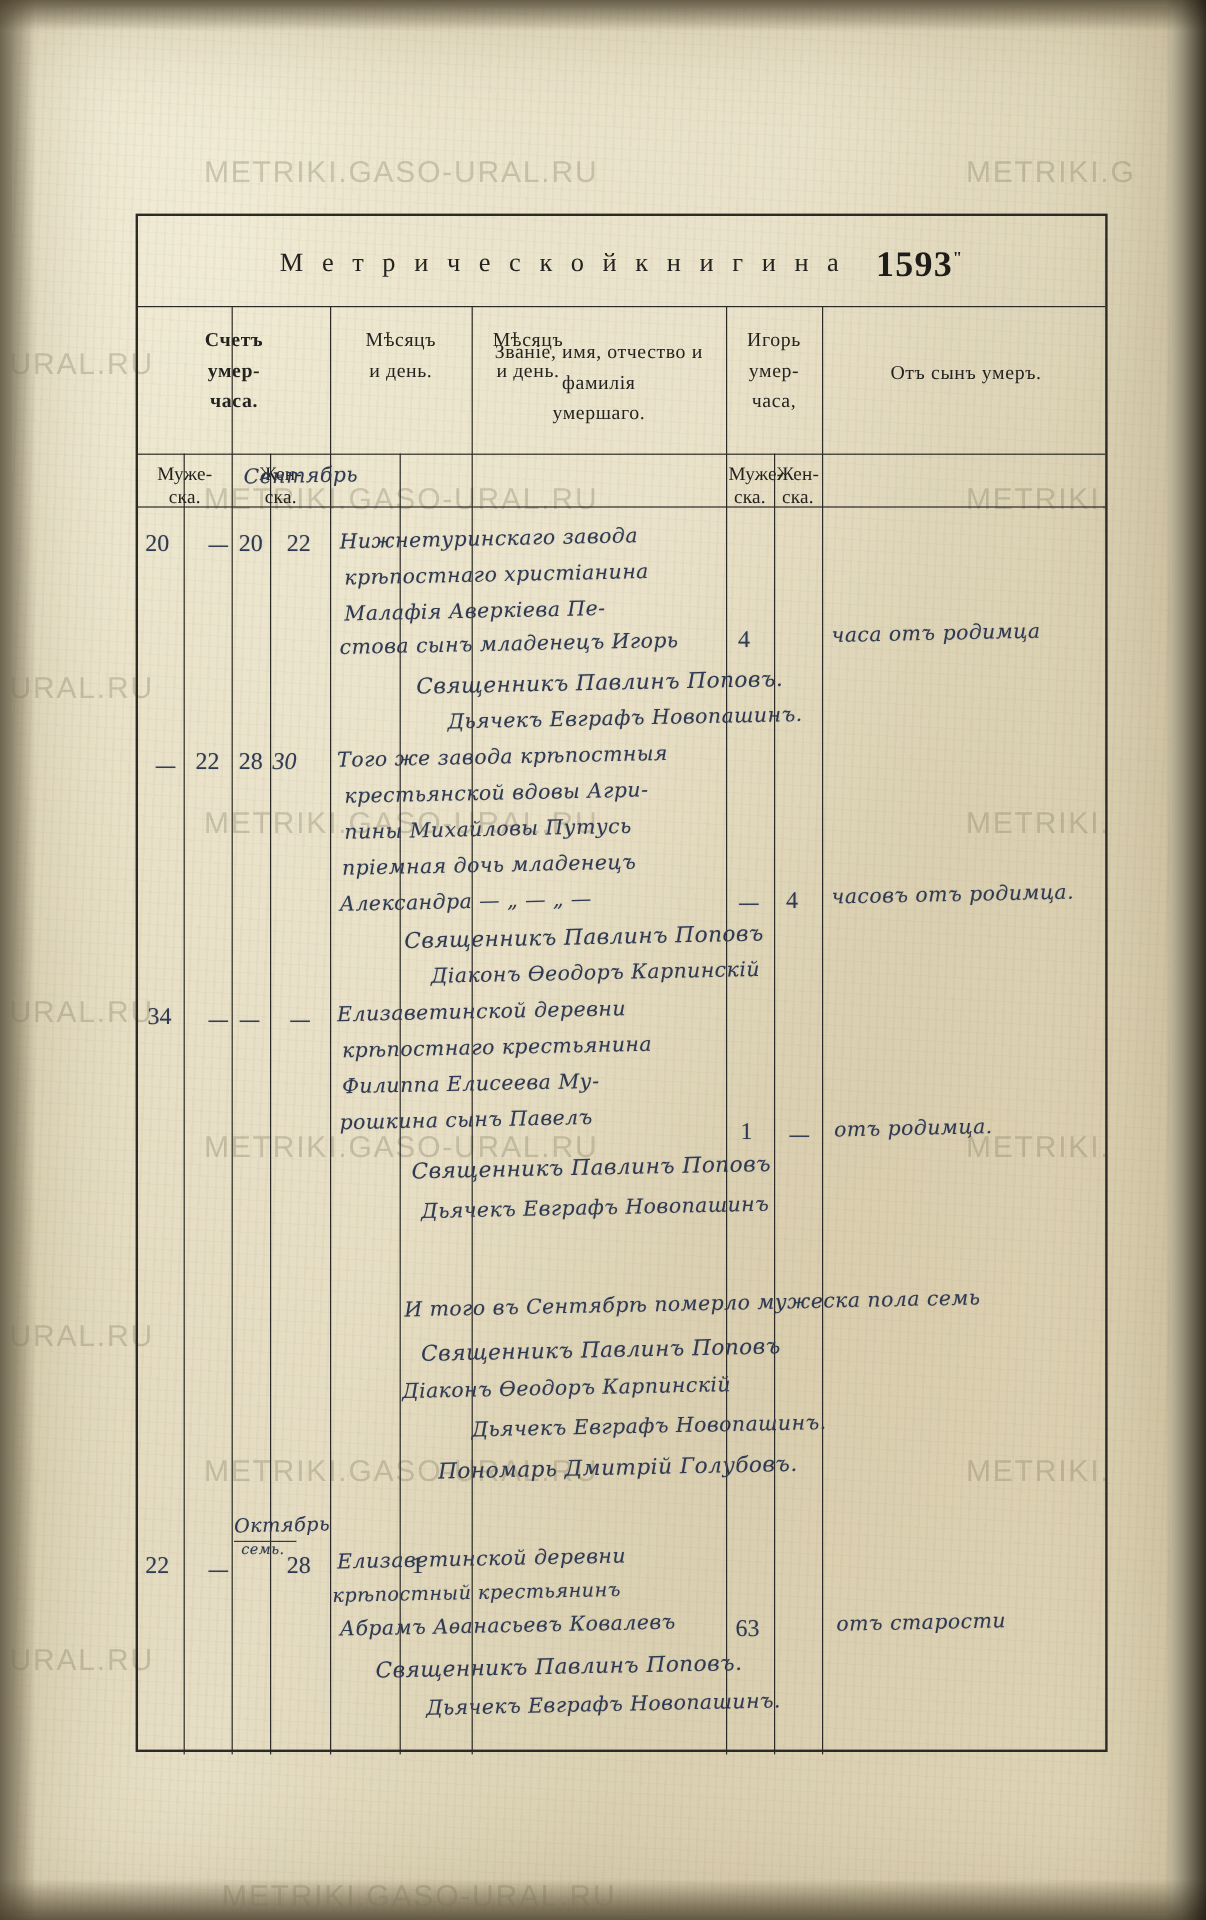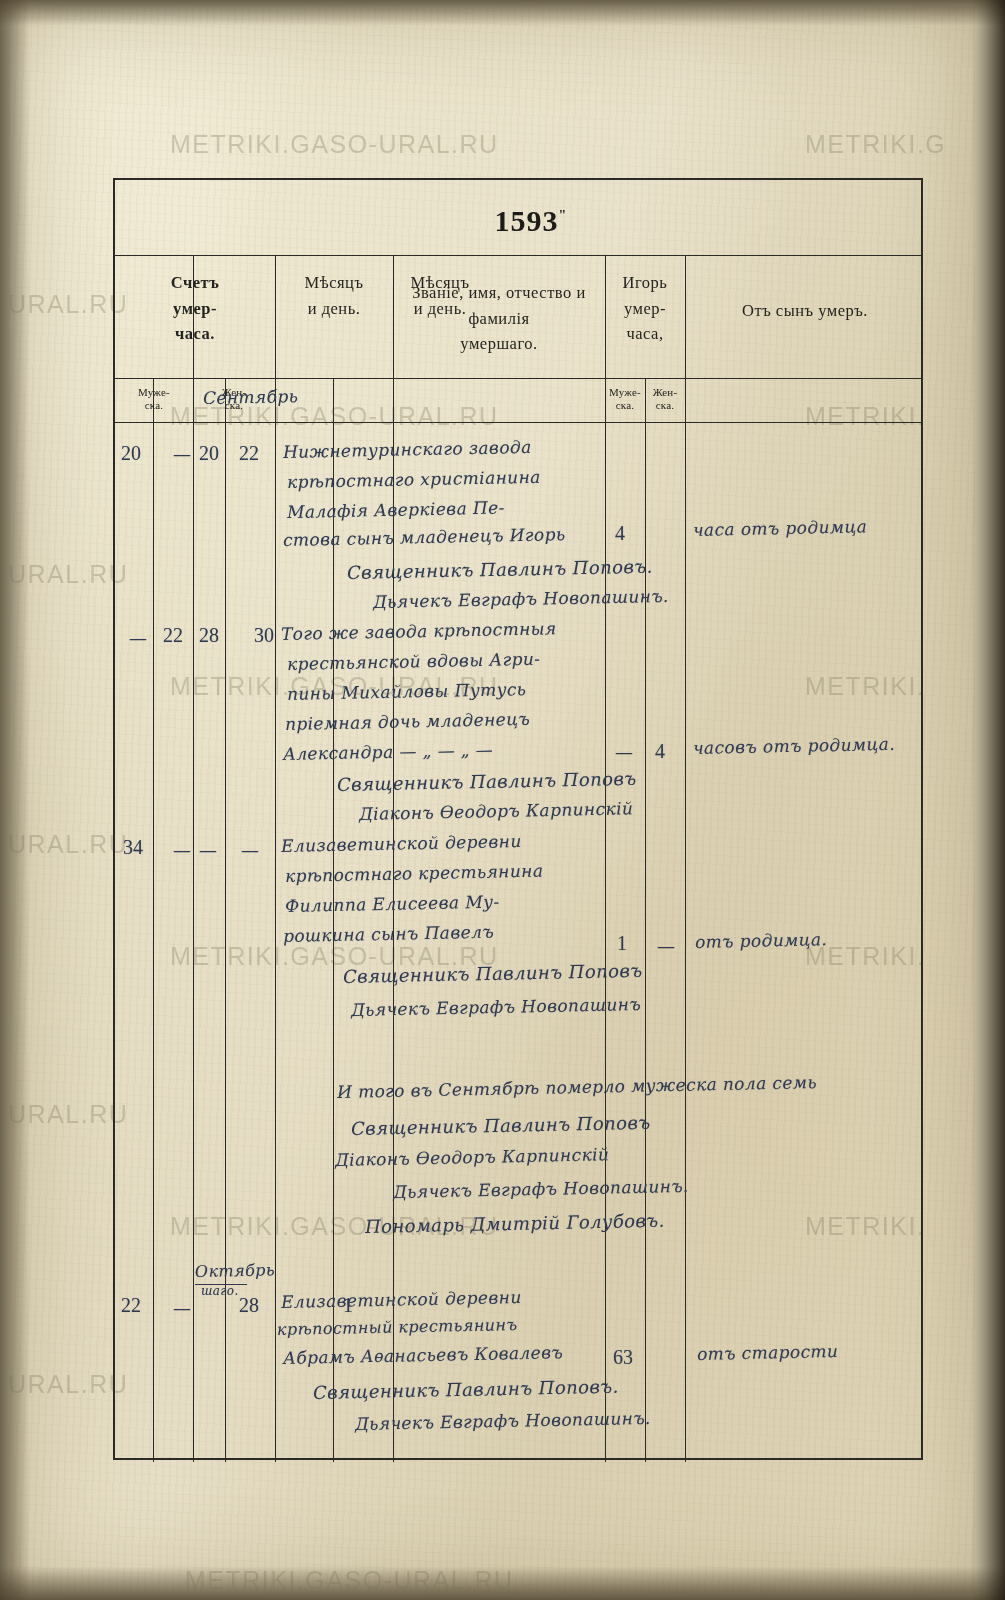--- a/index.html
+++ b/index.html
@@ -129,21 +129,21 @@
     text-align: center;
     font-size: 16.5px;
     line-height: 1.55;
     letter-spacing: 0.5px;
   }
   .subhdr {
     position: absolute;
     font-family: "Liberation Serif", serif;
     color: #24231f;
     text-align: center;
-    font-size: 11px;
+    font-size: 16px;
     line-height: 1.2;
     letter-spacing: 0.2px;
   }
 
   
   .ink {
     position: absolute;
     color: #2f3a52;
     font-family: "DejaVu Serif", serif;
     font-style: italic;
@@ -201,20 +201,21 @@
 
     <div class="vline" style="left:78px;  top:75px;  height:1207px;"></div>
     <div class="vline" style="left:38px;  top:198px; height:1084px;"></div>
     <div class="vline" style="left:160px; top:75px;  height:1207px;"></div>
     <div class="vline" style="left:110px; top:198px; height:1084px;"></div>
     <div class="vline" style="left:490px; top:75px;  height:1207px;"></div>
     <div class="vline" style="left:530px; top:198px; height:1084px;"></div>
     <div class="vline" style="left:570px; top:75px;  height:1207px;"></div>
 
     <div class="title-row">
+      <span class="title-text">М е т р и ч е с к о й   к н и г и   н а</span>
       <span class="title-year"><span>1593</span><sup>"</sup></span>
     </div>
 
     <div class="hdr" style="left:2px; top:90px; width:156px;font-weight:bold;">
       <div>Счетъ</div>
       <div>умер-</div>
       <div>часа.</div>
     </div>
     <div class="hdr" style="left:162px; top:90px; width:326px;">
       <div>Мѣсяцъ</div>
@@ -263,21 +264,21 @@
     <div class="ink rot" style="left:168px; top:350px;">стова сынъ младенецъ Игорь</div>
     <div class="ink rot" style="left:232px; top:382px; font-size:18px;">Священникъ Павлинъ Поповъ.</div>
     <div class="ink rot" style="left:258px; top:412px; font-size:17px;">Дьячекъ Евграфъ Новопашинъ.</div>
 
     <div class="ink num" style="left:500px; top:342px;">4</div>
     <div class="ink rot" style="left:578px; top:340px;">часа отъ родимца</div>
 
     <div class="ink dash" style="left:14px; top:448px;">—</div>
     <div class="ink num" style="left:48px; top:444px;">22</div>
     <div class="ink num" style="left:84px; top:444px;">28</div>
-    <div class="ink num" style="left:139px;top:444px;">30</div>
+    <div class="ink num" style="left:112px;top:444px;font-style:italic;">30</div>
 
     <div class="ink rot" style="left:166px; top:444px;">Того же завода крѣпостныя</div>
     <div class="ink rot" style="left:172px; top:474px;">крестьянской вдовы Агри-</div>
     <div class="ink rot" style="left:172px; top:504px;">пины Михайловы Путусь</div>
     <div class="ink rot" style="left:170px; top:534px;">пріемная дочь младенецъ</div>
     <div class="ink rot" style="left:168px; top:564px;">Александра  — „ — „ —</div>
     <div class="ink rot" style="left:222px; top:594px; font-size:18px;">Священникъ Павлинъ Поповъ</div>
     <div class="ink rot" style="left:244px; top:624px; font-size:17px;">Діаконъ Ѳеодоръ Карпинскій</div>
 
     <div class="ink dash" style="left:500px; top:562px;">—</div>
@@ -301,21 +302,21 @@
     <div class="ink rot" style="left:580px; top:752px;">отъ родимца.</div>
 
     <div class="ink rot" style="left:222px; top:902px; font-size:17px;">И того въ Сентябрѣ померло мужеска пола семь</div>
     <div class="ink rot" style="left:236px; top:938px; font-size:18px;">Священникъ Павлинъ Поповъ</div>
     <div class="ink rot" style="left:220px; top:970px; font-size:17px;">Діаконъ Ѳеодоръ Карпинскій</div>
     <div class="ink rot" style="left:278px; top:1002px; font-size:17px;">Дьячекъ Евграфъ Новопашинъ.</div>
     <div class="ink rot" style="left:250px; top:1036px; font-size:18px;">Пономарь Дмитрій Голубовъ.</div>
 
     <div class="ink rot" style="left:80px; top:1082px; font-size:16px;">Октябрь</div>
     <div style="position:absolute; left:80px; top:1104px; width:52px; border-top:1.4px solid #2f3a52;"></div>
-    <div class="ink sm" style="left:86px; top:1104px; font-size:12px;">шаго.</div>
+    <div class="ink sm" style="left:86px; top:1104px; font-size:12px;">семь.</div>
 
     <div class="ink num" style="left:6px;  top:1114px;">22</div>
     <div class="ink dash" style="left:58px; top:1118px;">—</div>
     <div class="ink num" style="left:124px;top:1114px;">28</div>
     <div class="ink num" style="left:228px;top:1114px;">1</div>
 
     <div class="ink rot" style="left:166px; top:1112px;">Елизаветинской деревни</div>
     <div class="ink rot" style="left:162px; top:1140px; font-size:16px;">крѣпостный крестьянинъ</div>
     <div class="ink rot" style="left:168px; top:1168px;">Абрамъ Аѳанасьевъ Ковалевъ</div>
     <div class="ink rot" style="left:198px; top:1202px; font-size:18px;">Священникъ Павлинъ Поповъ.</div>

